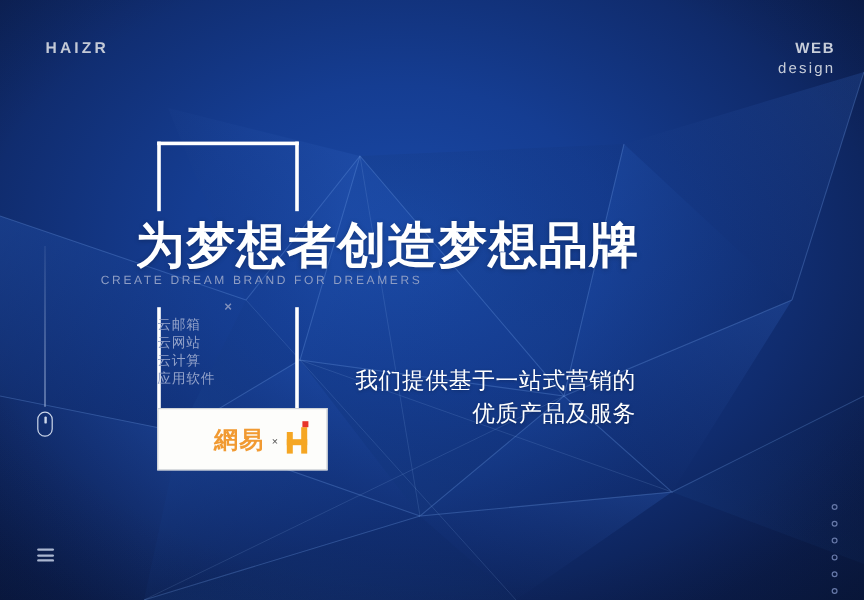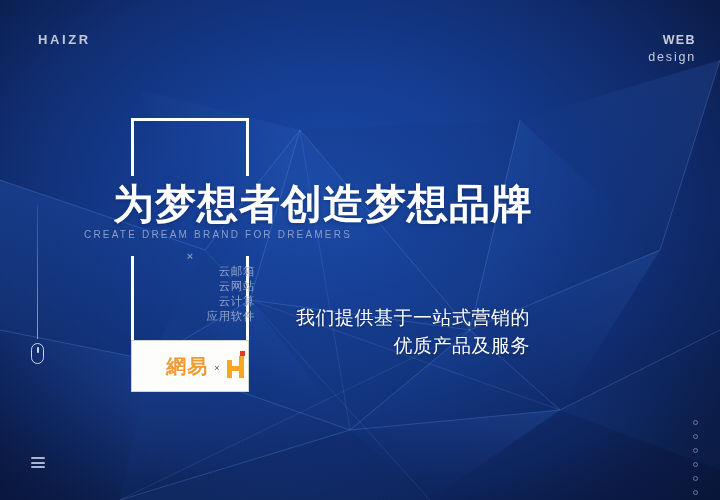--- a/index.html
+++ b/index.html
@@ -81,31 +81,31 @@
   
   .x-divider {
     position:absolute; left:182px; top:250px;
     width:16px; text-align:center;
     font-size:11px; color:#7f8fbb; font-weight:bold;
   }
 
   
   .navlist {
     position:absolute; left:131px; top:264px; width:124px;
-    text-align:right;
+    text-align:left;
   }
   .navlist .item {
     font-size:11.5px; line-height:15px; color:#93a2c9;
     letter-spacing:0.6px; cursor:pointer;
   }
 
   
   .logobox {
     position:absolute; left:131px; top:340px;
-    width:118px; height:52px;
+    width:142px; height:52px;
     background:#fdfdfb; border:1px solid #cfd3d8;
     display:flex; align-items:center; justify-content:center;
     gap:6px;
     padding-left:32px;
   }
   .logobox .netease {
     font-size:20px; font-weight:bold; color:#f19a32;
     letter-spacing:1px; line-height:1;
     font-family:"DejaVu Sans",sans-serif;
   }

